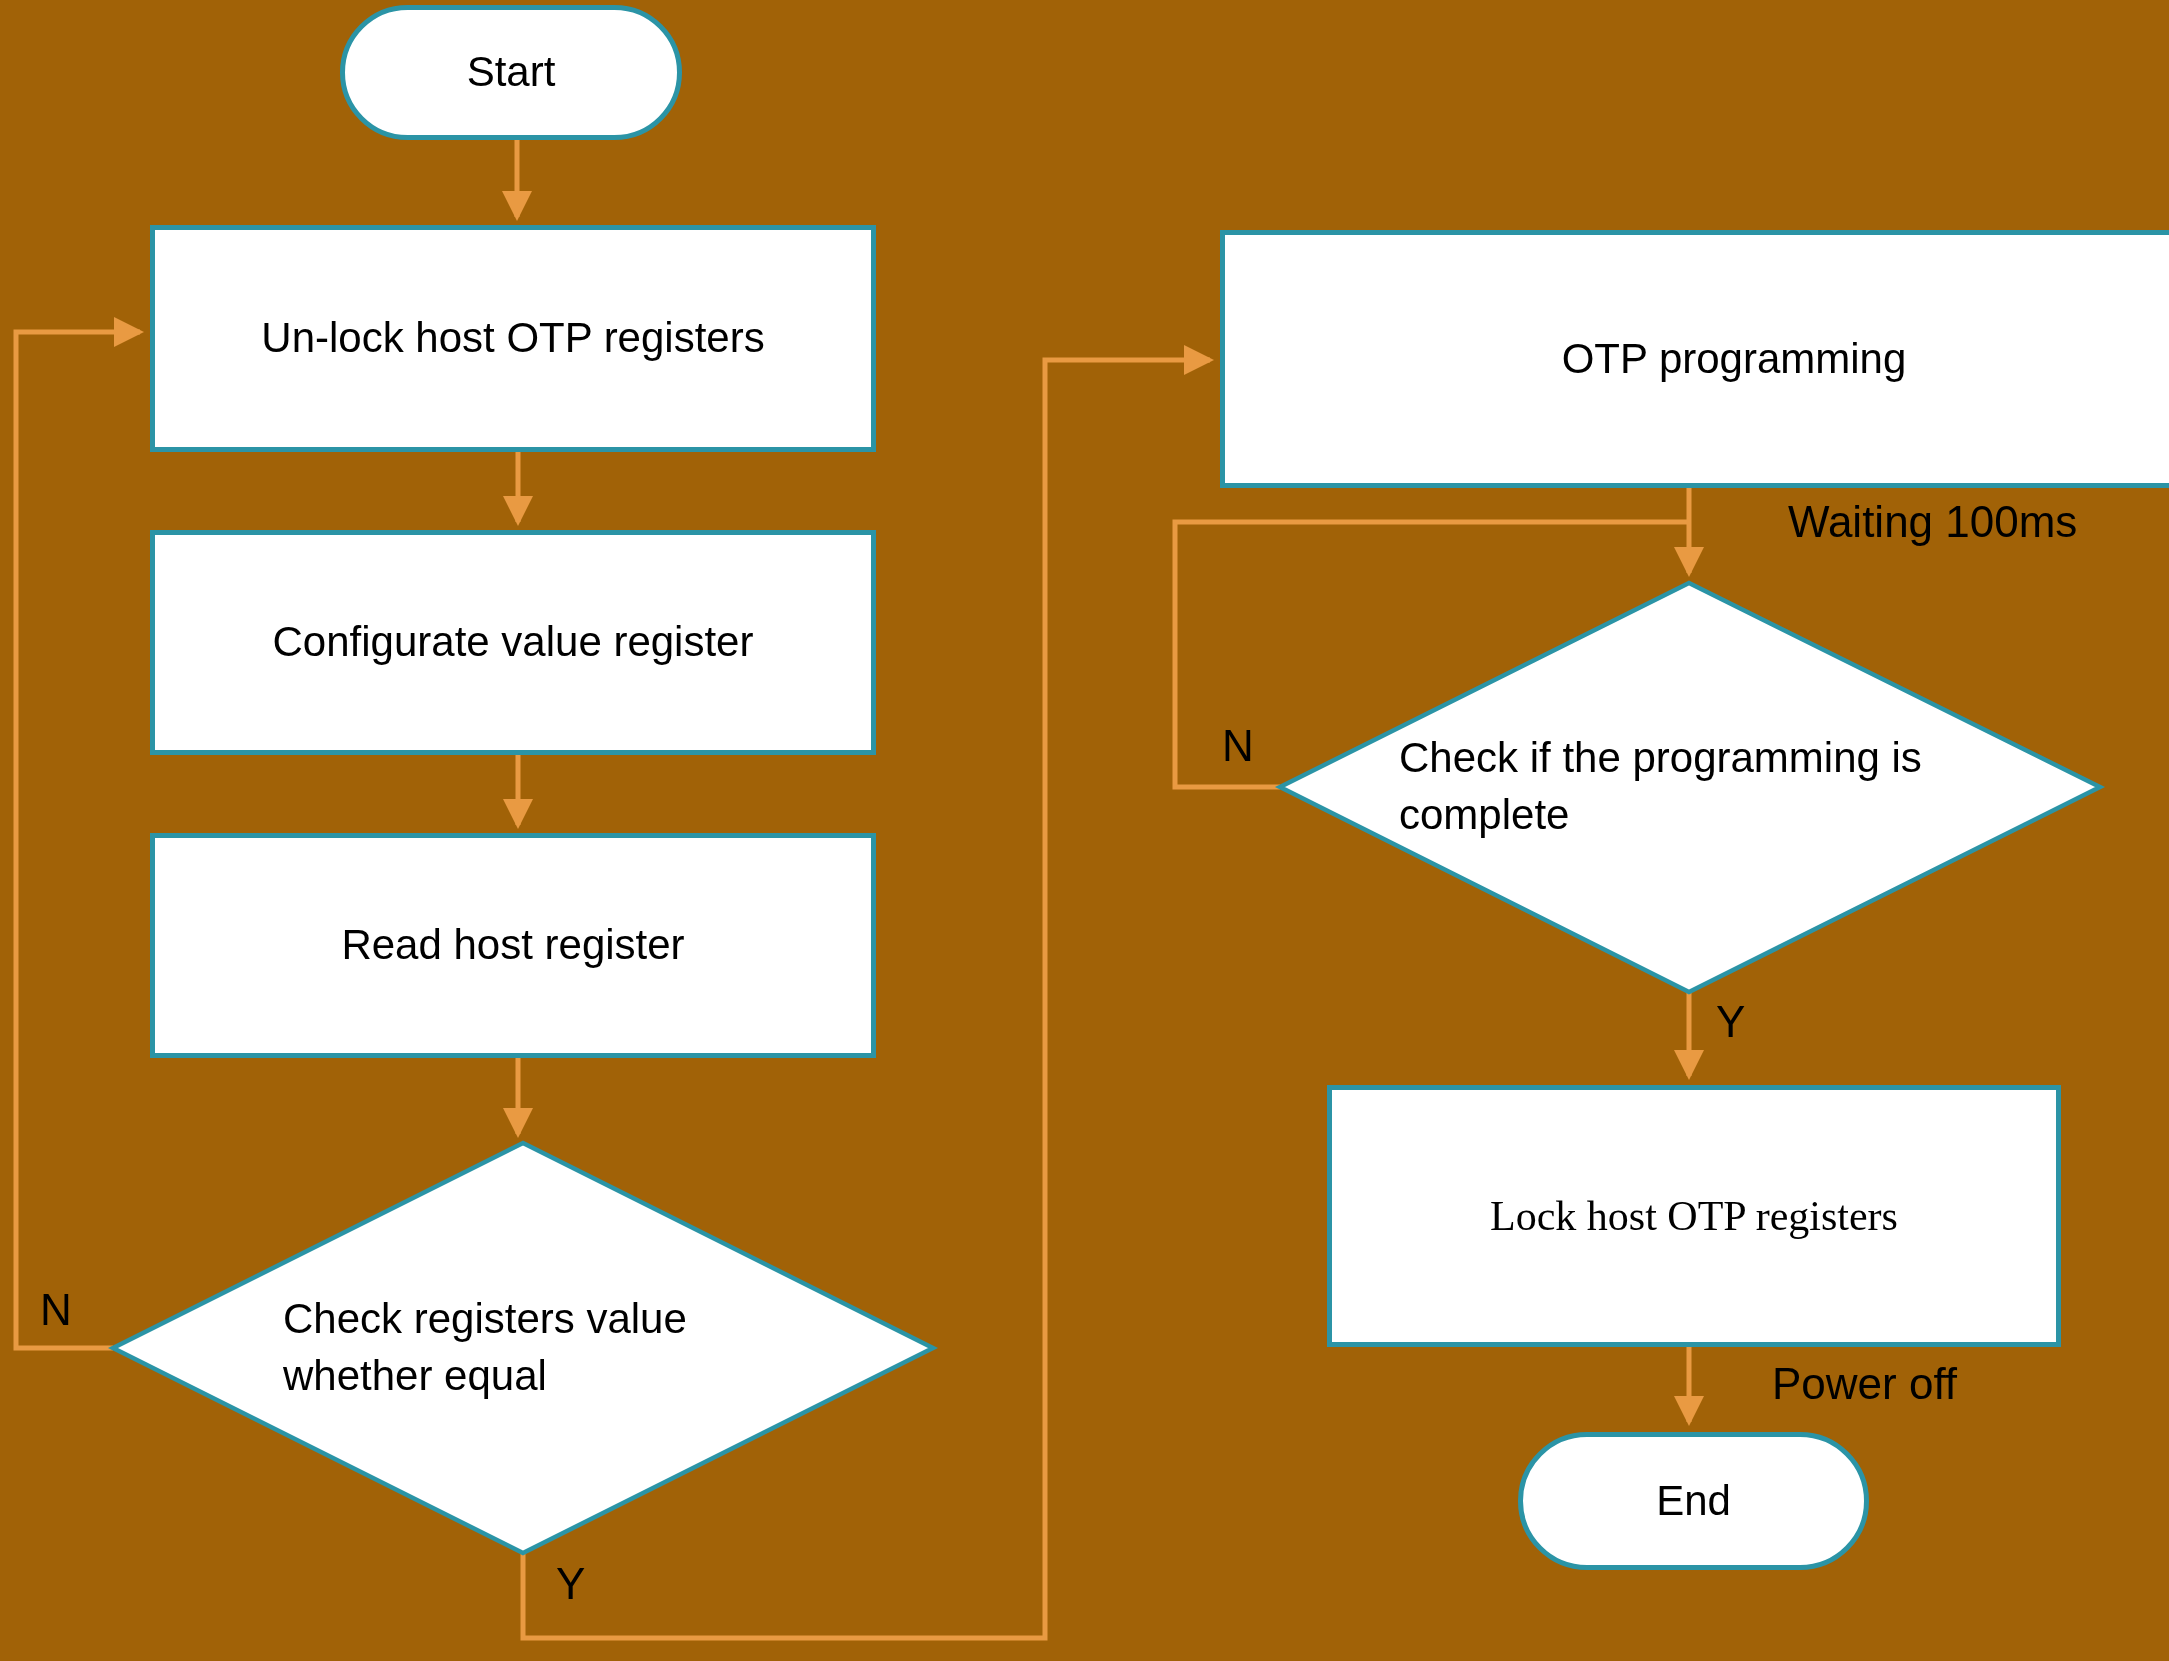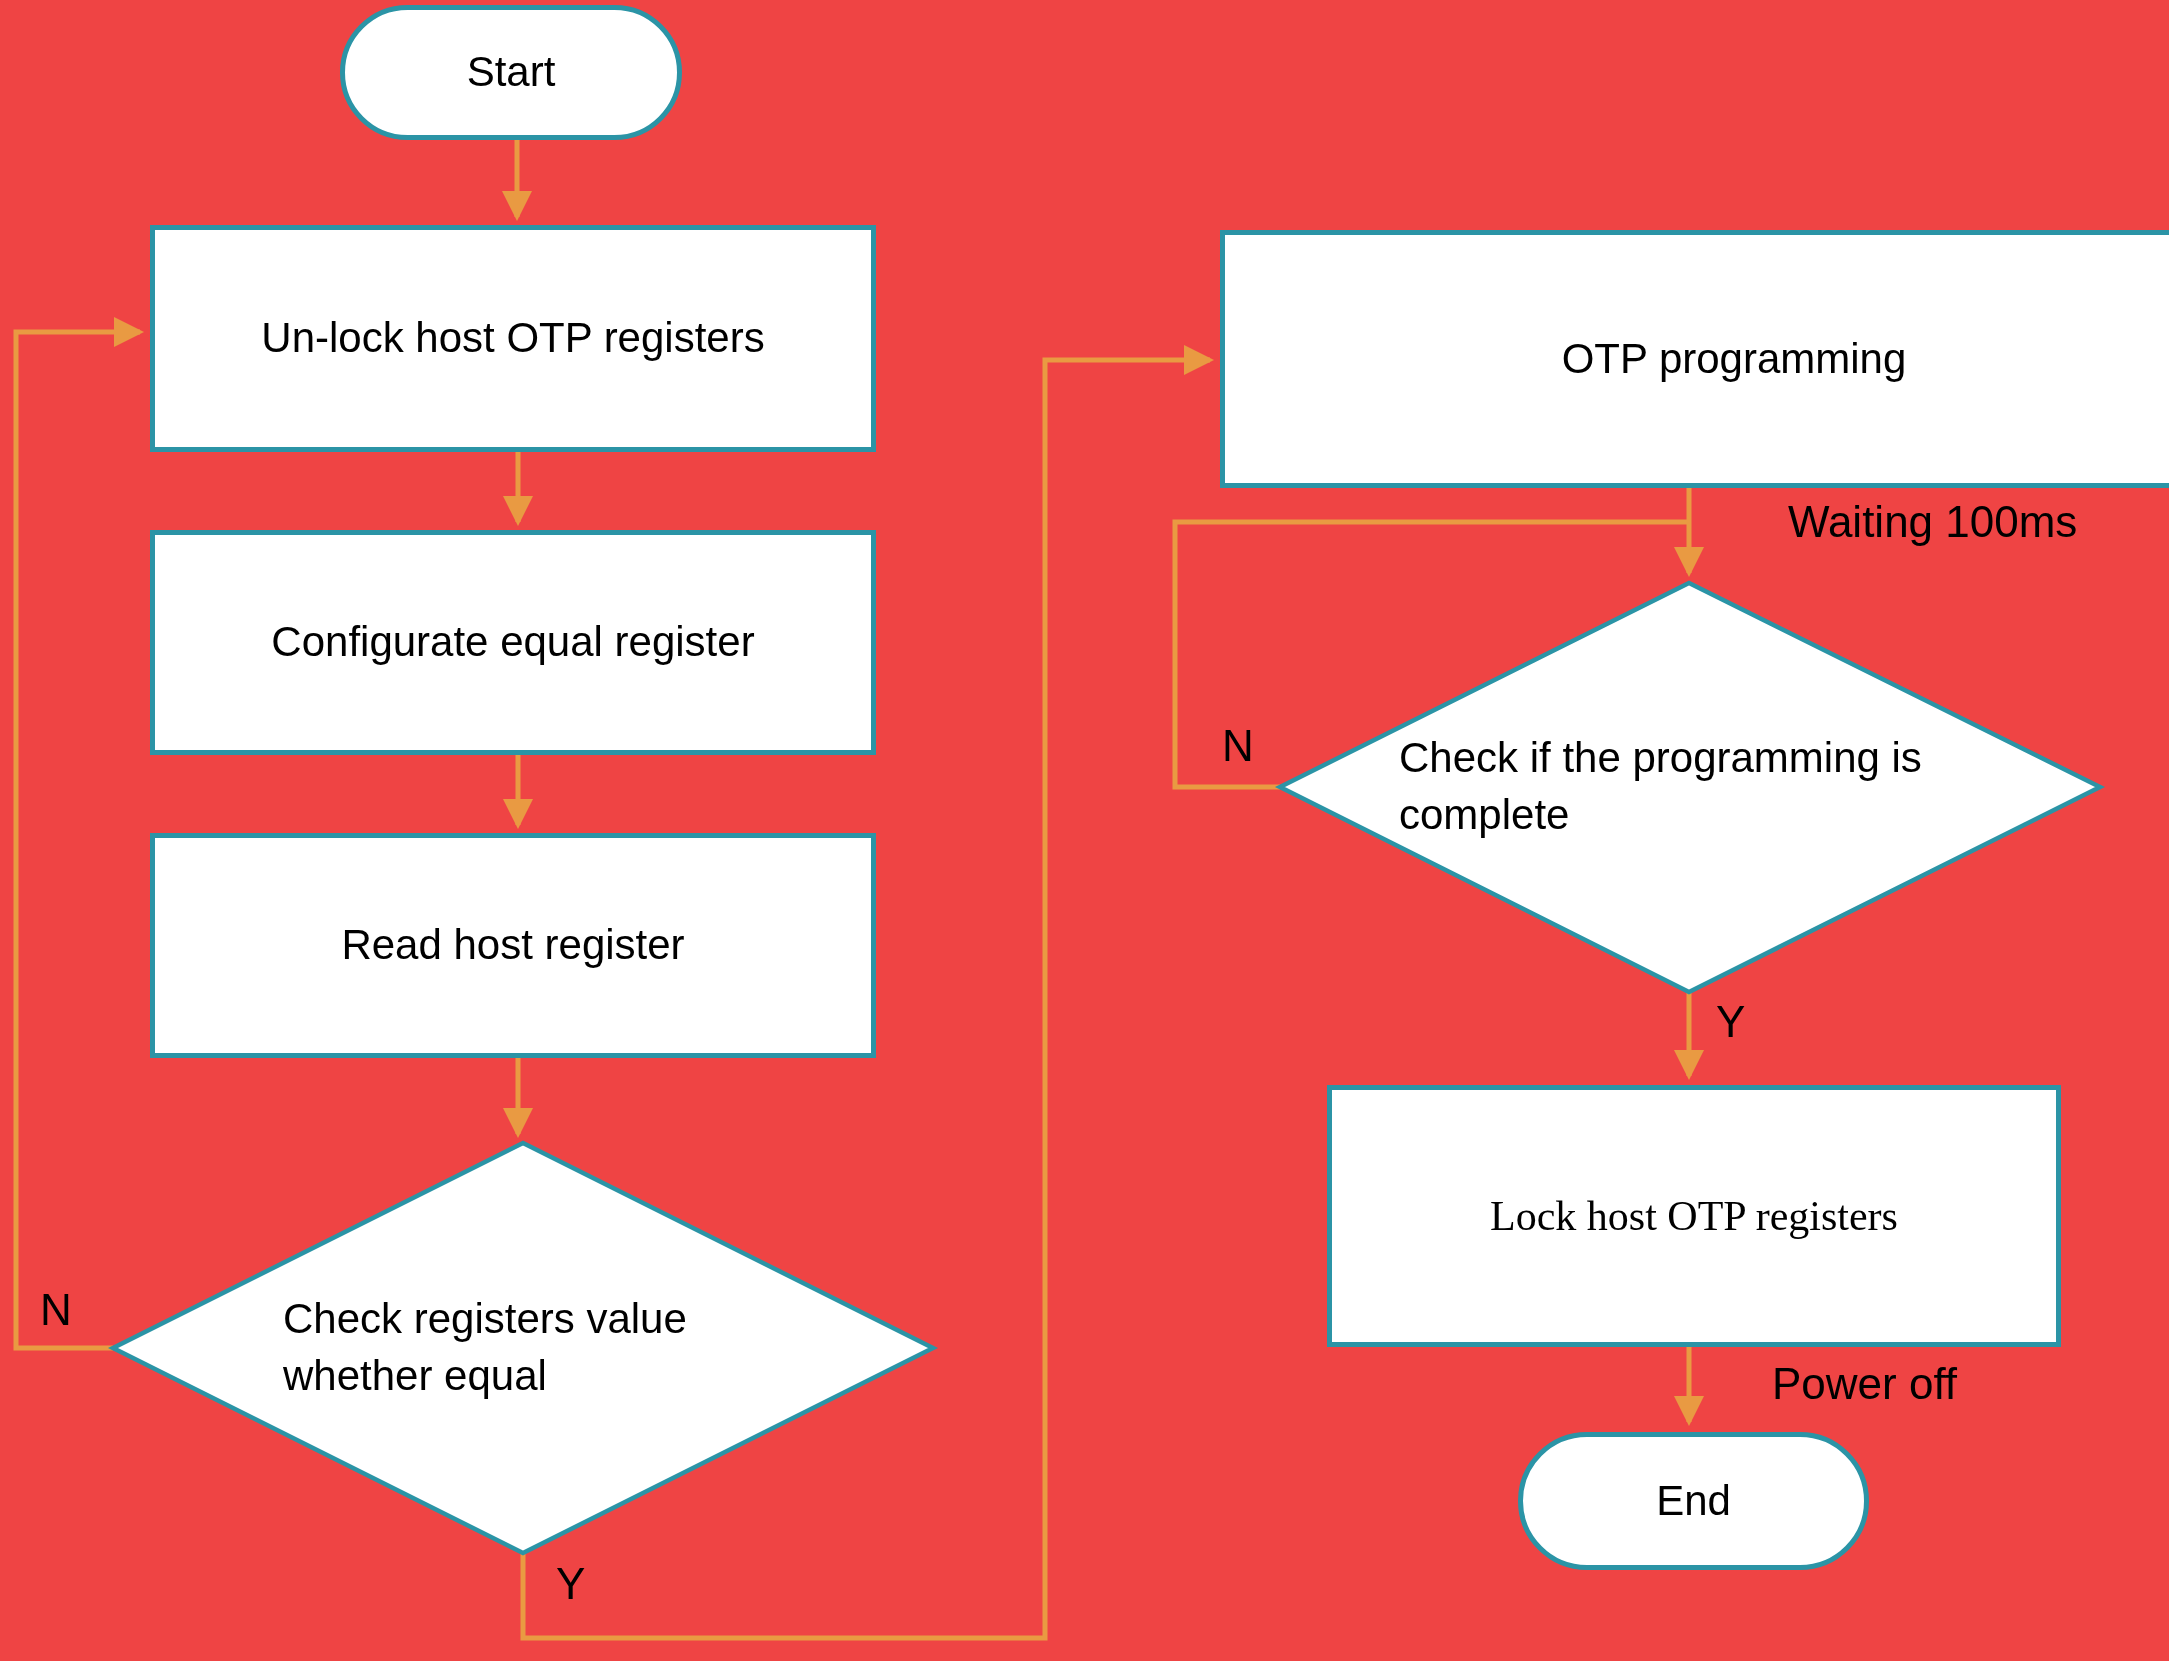--- a/index.html
+++ b/index.html
@@ -9,21 +9,21 @@
   }
   :root {
     --teal: #2B94A6;
     --orange: #E99A42;
     --text: #000000;
   }
   .canvas {
     position: relative;
     width: 2169px;
     height: 1661px;
-    background: #ef4444;
+    background: #a16207;
     font-family: "Liberation Sans", sans-serif;
     color: var(--text);
     overflow: hidden;
   }
   svg.connectors {
     position: absolute;
     left: 0; top: 0;
     width: 2169px; height: 1661px;
     z-index: 1;
   }
@@ -126,21 +126,21 @@
 
   <div class="node terminator" id="node-start">
     <span>Start</span>
   </div>
 
   <div class="node process" id="node-unlock">
     <span>Un-lock host OTP registers</span>
   </div>
 
   <div class="node process" id="node-configurate">
-    <span>Configurate equal register</span>
+    <span>Configurate value register</span>
   </div>
 
   <div class="node process" id="node-read">
     <span>Read host register</span>
   </div>
 
   <div class="node process" id="node-otp">
     <span>OTP programming</span>
   </div>
 

